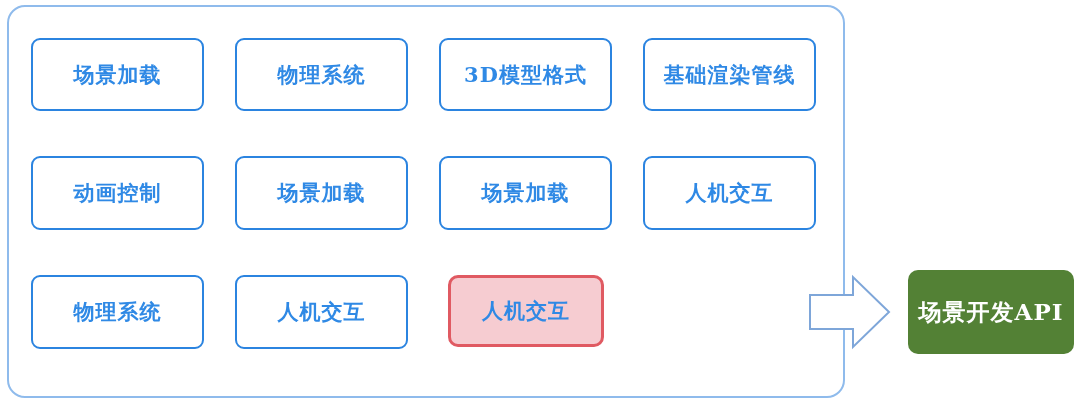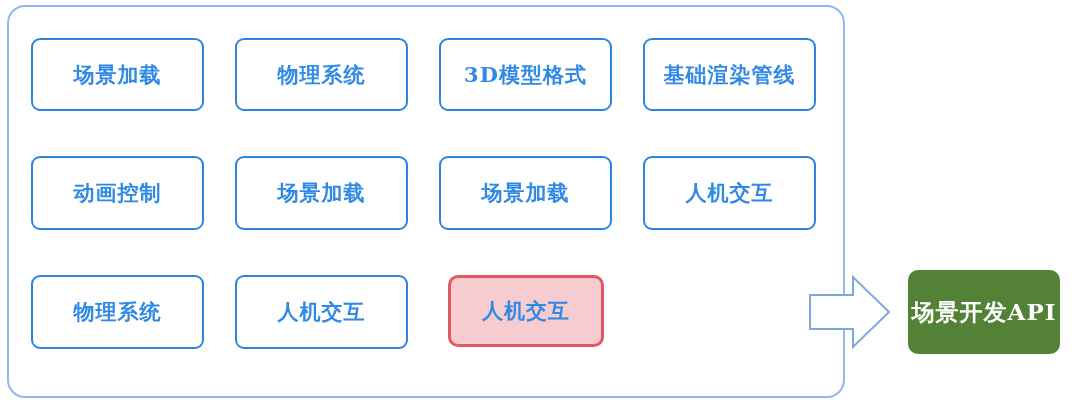--- a/index.html
+++ b/index.html
@@ -57,21 +57,21 @@
     left: 803px;
     top: 266px;
     width: 94px;
     height: 92px;
     z-index: 2;
   }
   .output {
     position: absolute;
     left: 908px;
     top: 270px;
-    width: 152px;
+    width: 166px;
     height: 84px;
     box-sizing: border-box;
     border-radius: 10px;
     background: var(--output-bg, #538135);
     display: flex;
     align-items: center;
     justify-content: center;
     color: var(--output-text, #FFFFFF);
     font-size: 23px;
     font-weight: bold;

